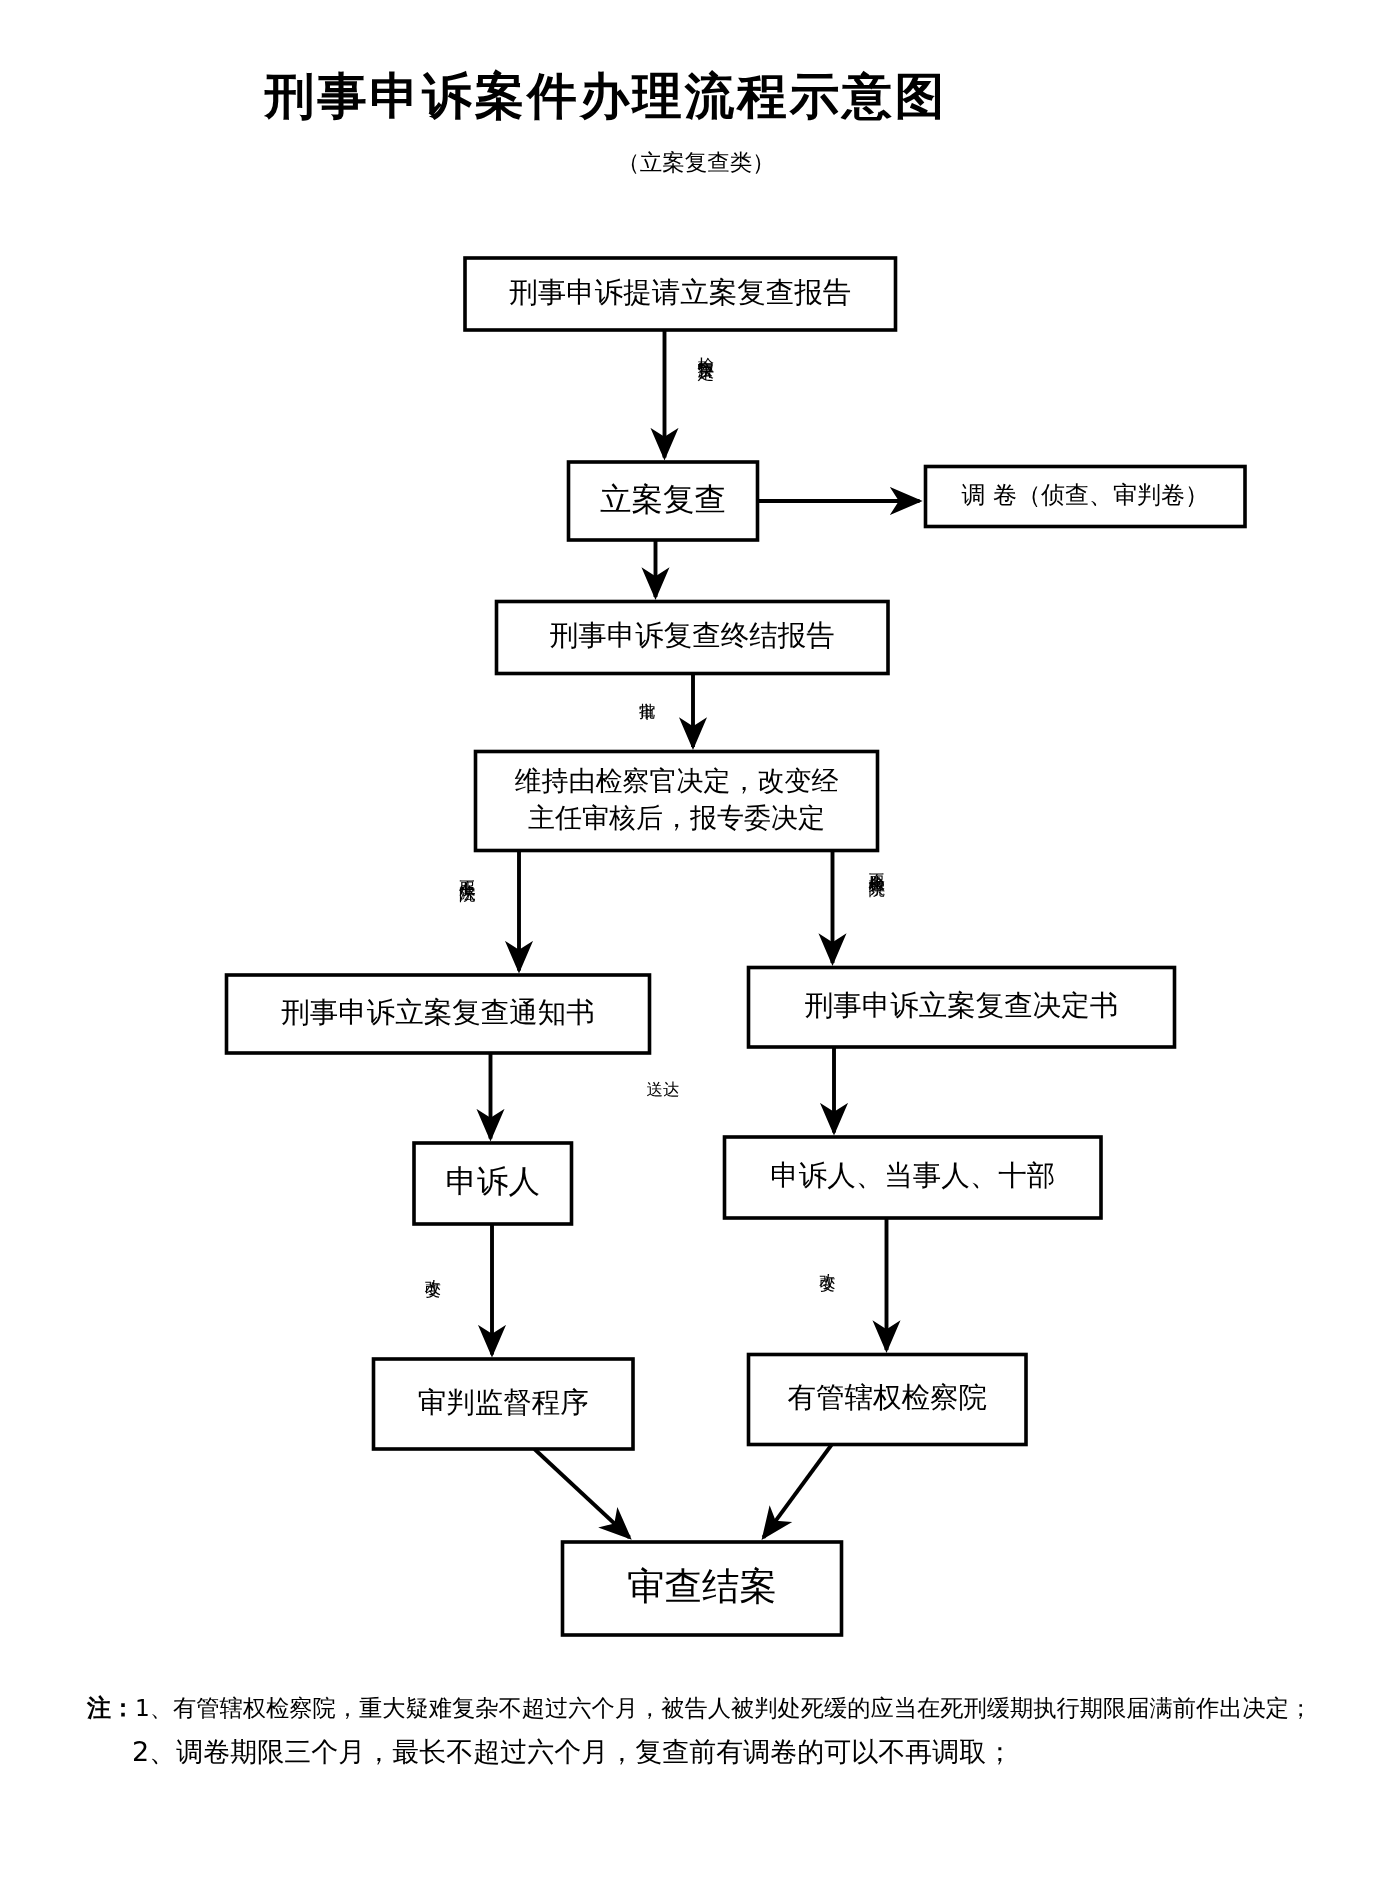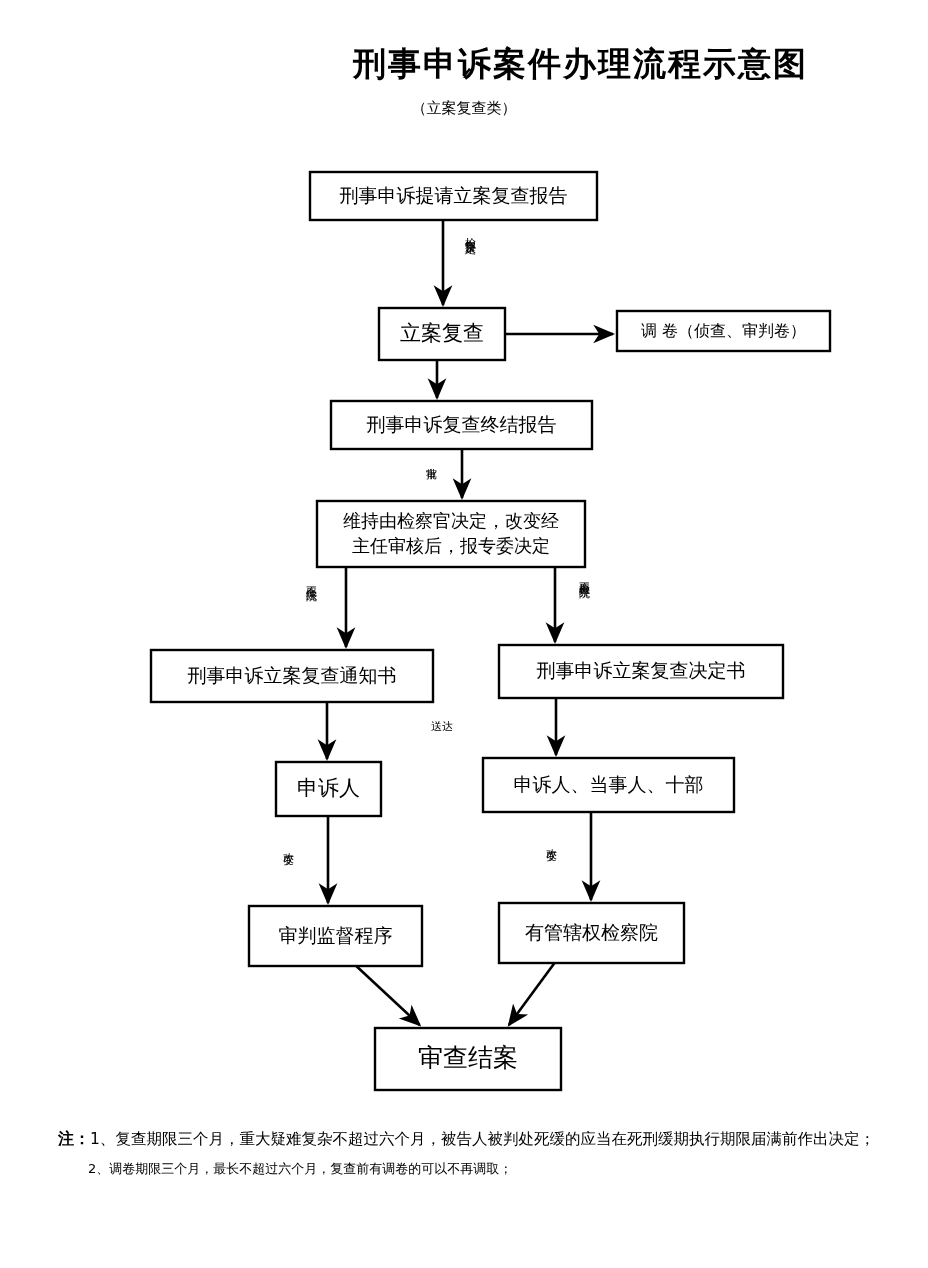--- a/index.html
+++ b/index.html
@@ -19,21 +19,21 @@
     background: #ffffff;
     overflow: hidden;
   }
 
   
   .doc-title {
     position: absolute;
     left: 0;
     top: 44px;
     width: 808px;
-    text-align: right;
+    text-align: center;
     font-size: 33px;
     font-weight: 700;
     letter-spacing: 2px;
     line-height: 40px;
   }
   .doc-subtitle {
     position: absolute;
     left: 0;
     top: 98px;
     width: 928px;
@@ -92,21 +92,21 @@
   .notes-first-line {
     font-size: 15.5px;
     line-height: 29px;
     text-indent: 0;
   }
   .notes-label {
     font-weight: 700;
     font-size: 16px;
   }
   .note-row {
-    font-size: 13px;
+    font-size: 18px;
     line-height: 29px;
     padding-left: 30px;
   }
 </style>
 </head>
 <body>
 
 <div id="page">
 
   <div class="doc-title">刑事申诉案件办理流程示意图</div>
@@ -191,20 +191,20 @@
         <text x="311" y="580" class="edge-label-vert">不服法院</text>
         <text x="584" y="576" class="edge-label-vert">不服检察院</text>
         <text x="442" y="730" class="edge-label">送达</text>
         <text x="288" y="845" class="edge-label-vert">改变</text>
         <text x="551" y="841" class="edge-label-vert">改变</text>
       </g>
   </svg>
 
   <div id="notes">
     <div class="notes-first-line">
-      <span class="notes-label">注：</span><span>1、</span><span>复查期限三个月，重大疑难复杂不超过六个月，被告人被判处死缓的应当在死刑缓期执行期限届满前作出决定；</span>
+      <span class="notes-label">注：</span><span>1、</span><span>有管辖权检察院，重大疑难复杂不超过六个月，被告人被判处死缓的应当在死刑缓期执行期限届满前作出决定；</span>
     </div>
     <div class="note-row">
       <span>2、</span><span>调卷期限三个月，最长不超过六个月，复查前有调卷的可以不再调取；</span>
     </div>
   </div>
 
 </div>
 
 </body></html>

